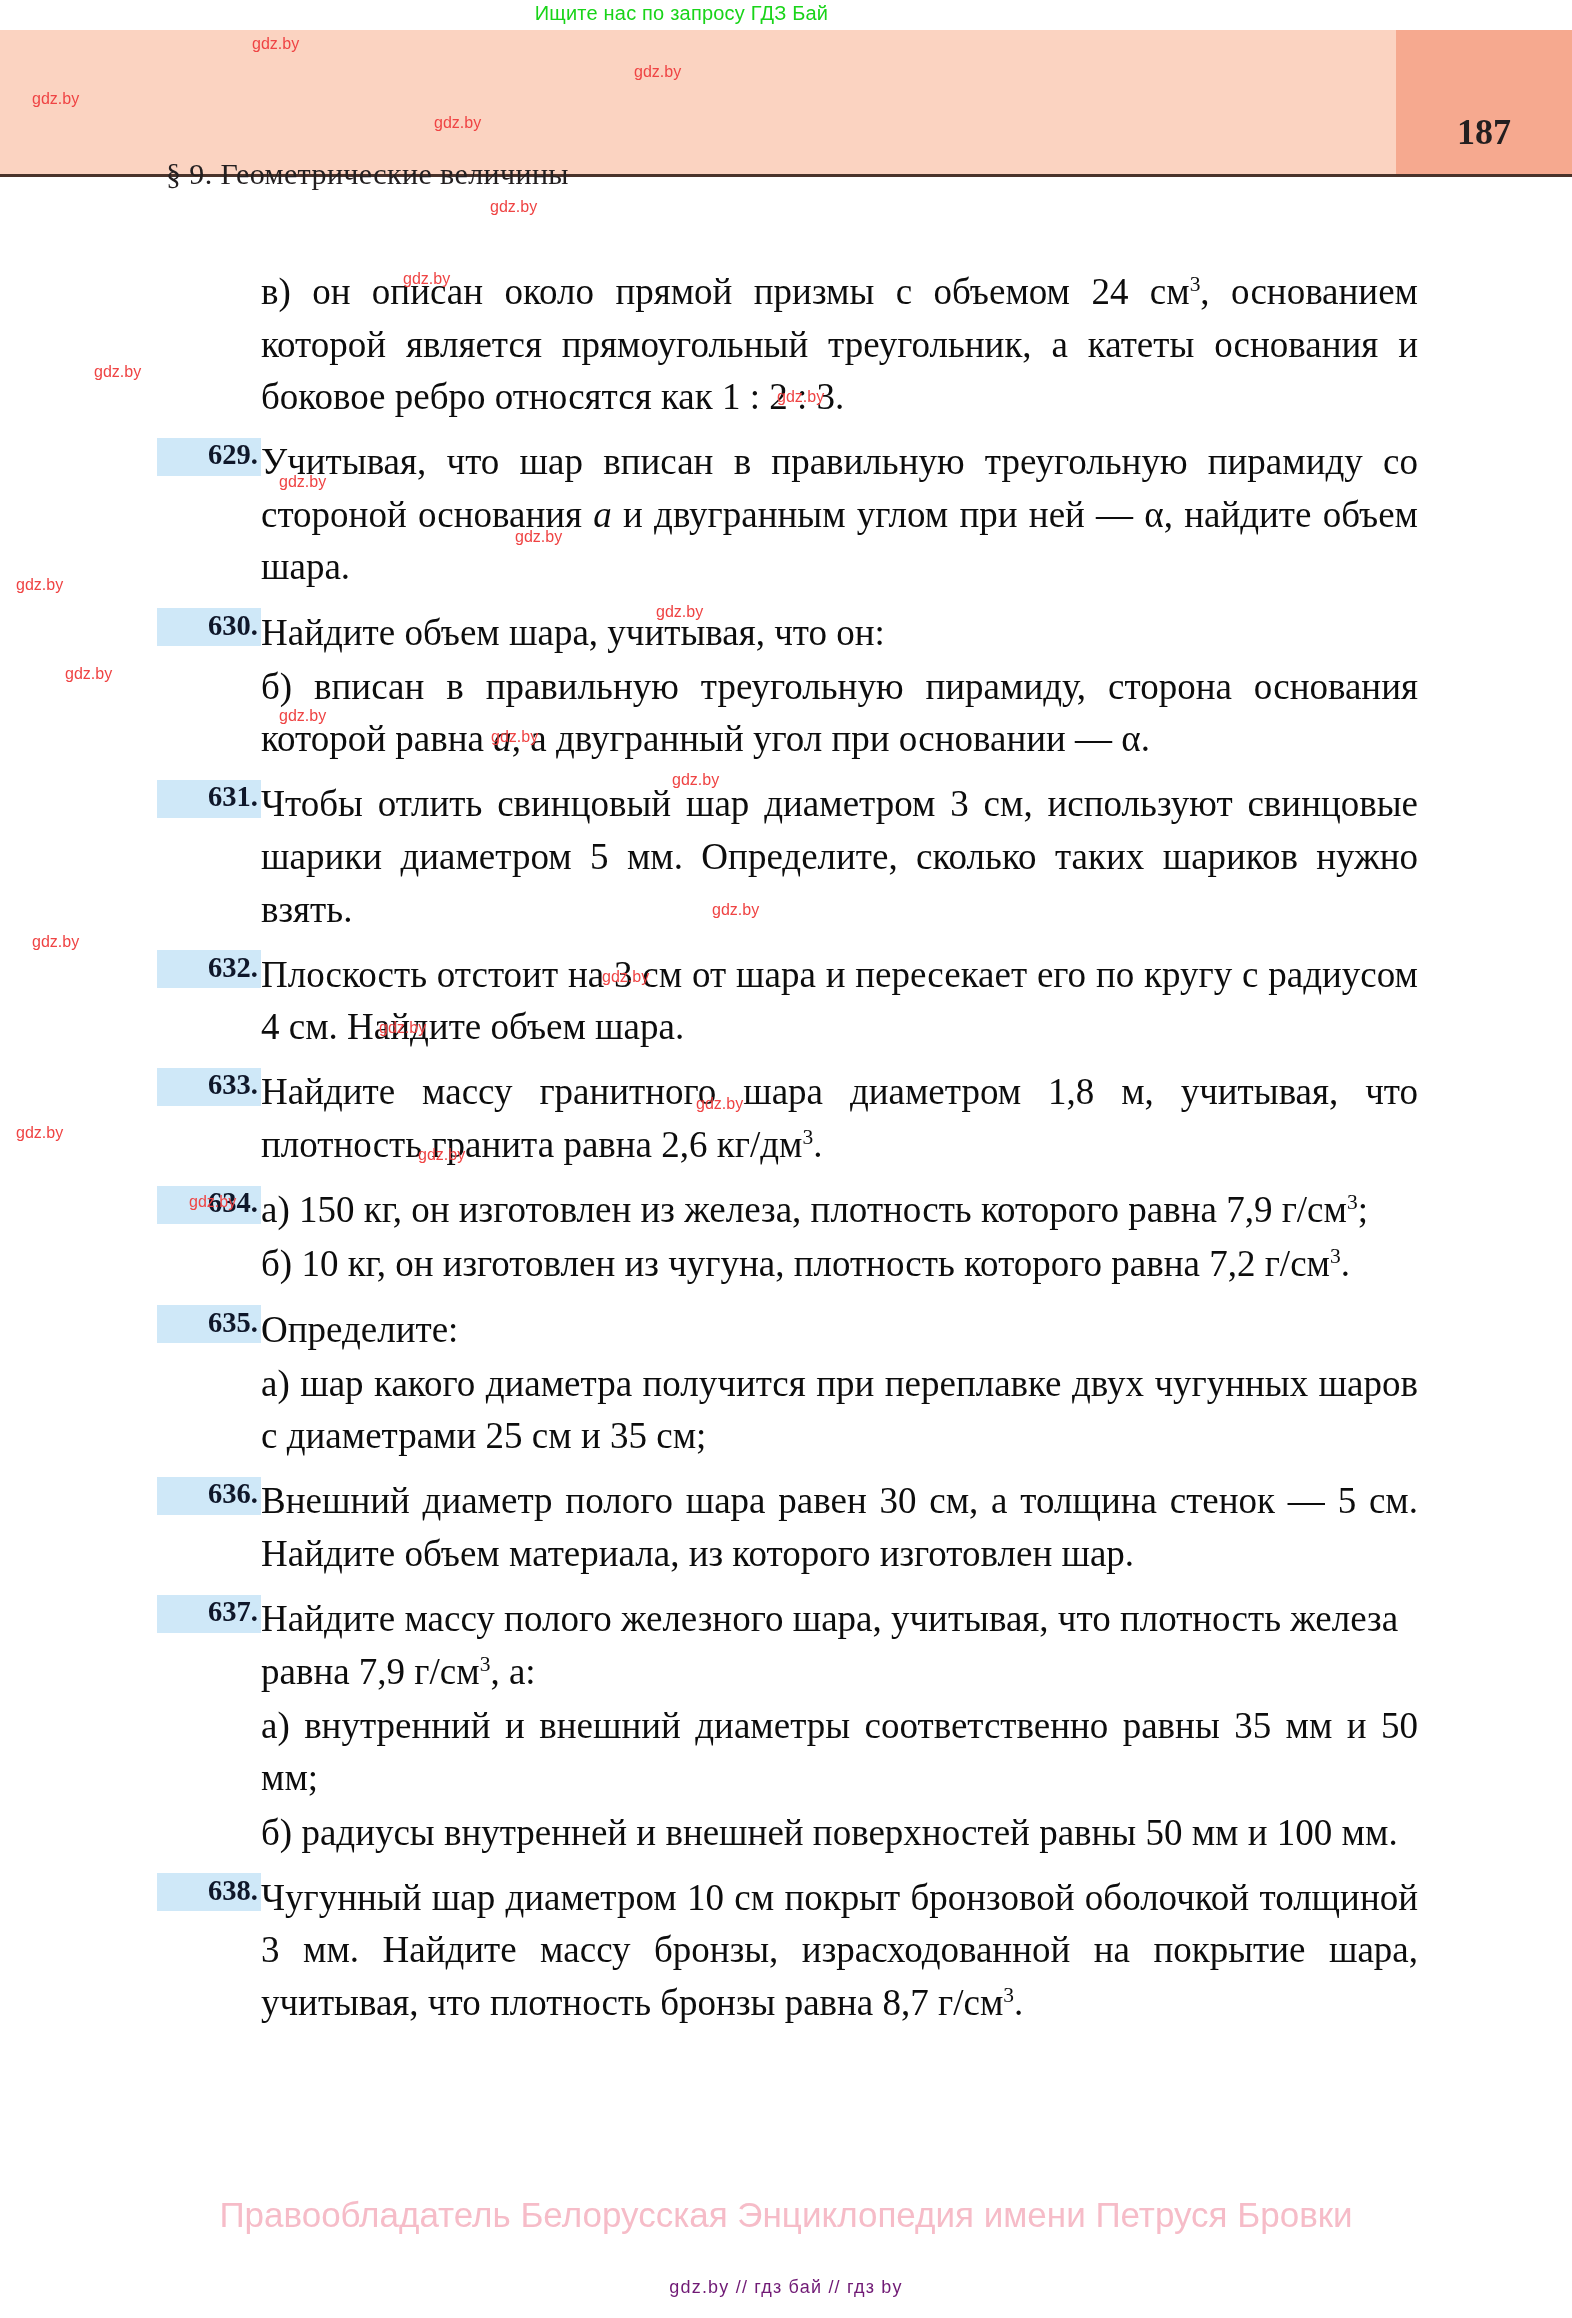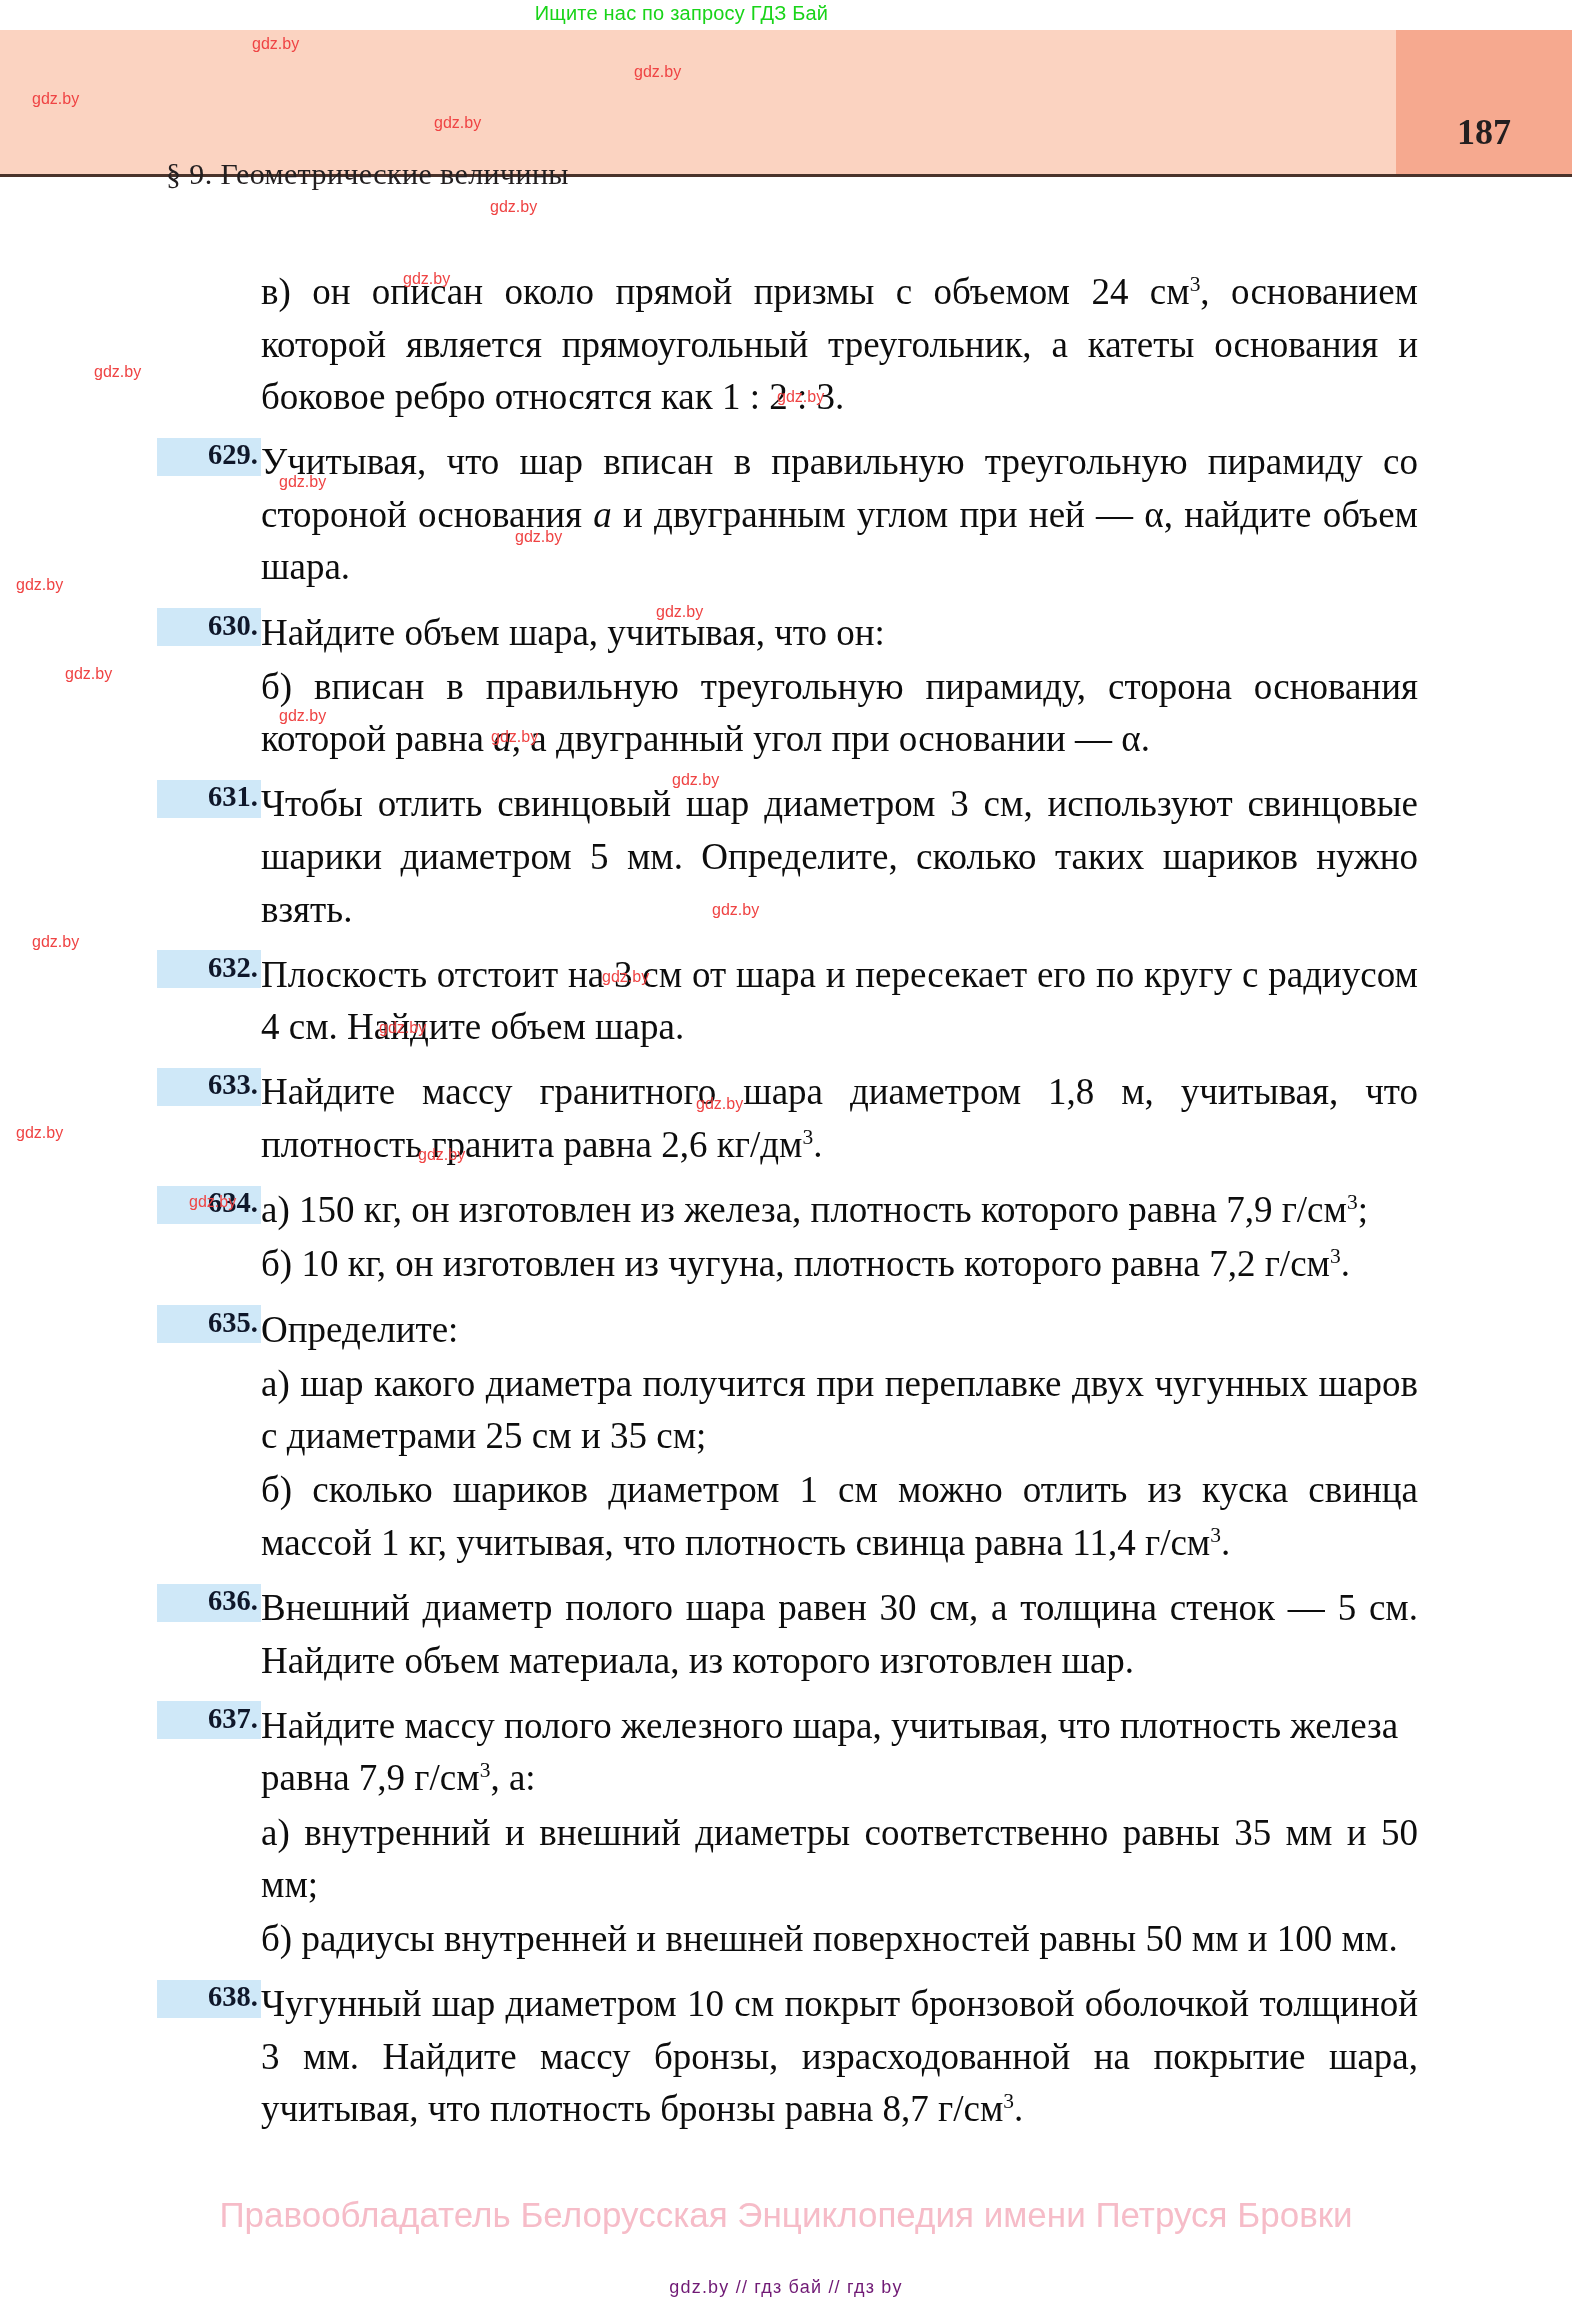--- a/index.html
+++ b/index.html
@@ -205,21 +205,20 @@
   <div class="ex">
     <span class="num">634.</span>
     <p class="para sub">а) 150 кг, он изготовлен из железа, плотность которого равна 7,9 г/см<sup class="p">3</sup>;</p>
     <p class="para sub">б) 10 кг, он изготовлен из чугуна, плотность которого равна 7,2 г/см<sup class="p">3</sup>.</p>
   </div>
 
   <div class="ex">
     <span class="num">635.</span>
     <p class="para first loose">Определите:</p>
     <p class="para sub">а) шар какого диаметра получится при переплавке двух чугунных шаров с диаметрами 25 см и 35 см;</p>
-    <p class="para sub">б) сколько шариков диаметром 1 см можно отлить из куска свинца массой 1 кг, учитывая, что плотность свинца равна 11,4 г/см<sup class="p">3</sup>.</p>
   </div>
 
   <div class="ex">
     <span class="num">636.</span>
     <p class="para first">Внешний диаметр полого шара равен 30 см, а толщина стенок — 5 см. Найдите объем материала, из которого изготовлен шар.</p>
   </div>
 
   <div class="ex">
     <span class="num">637.</span>
     <p class="para first loose">Найдите массу полого железного шара, учитывая, что плотность железа равна 7,9 г/см<sup class="p">3</sup>, а:</p>

